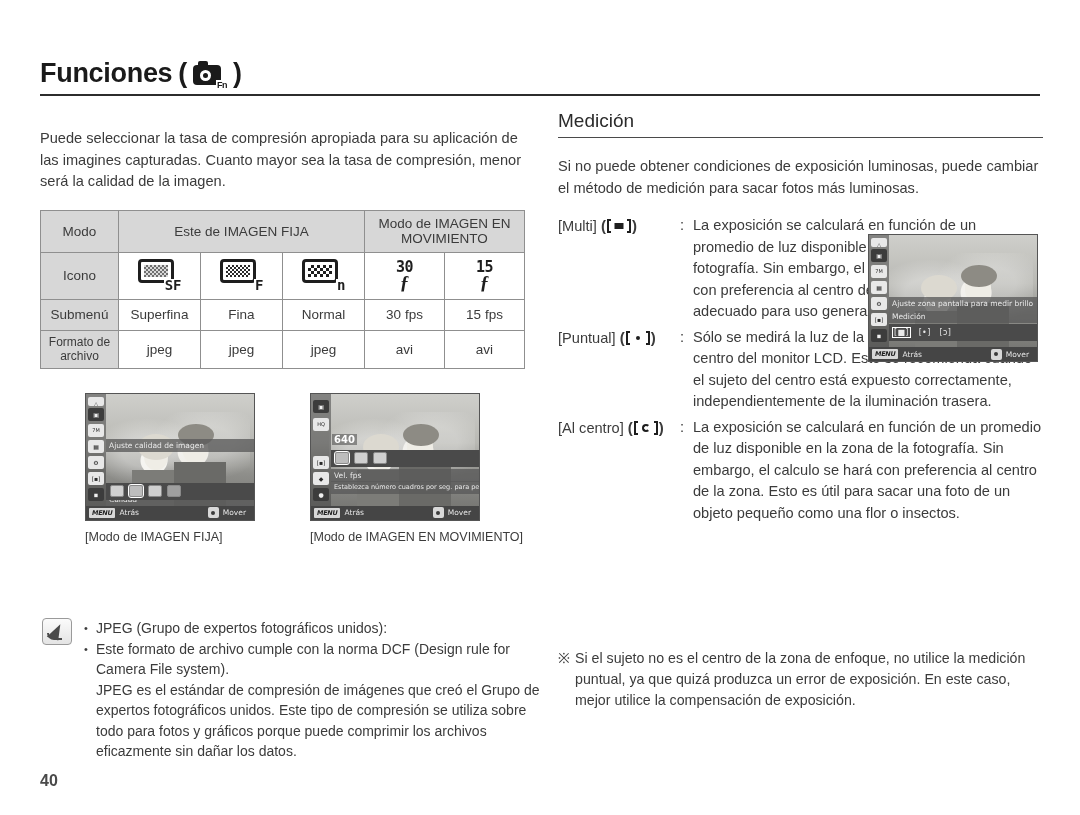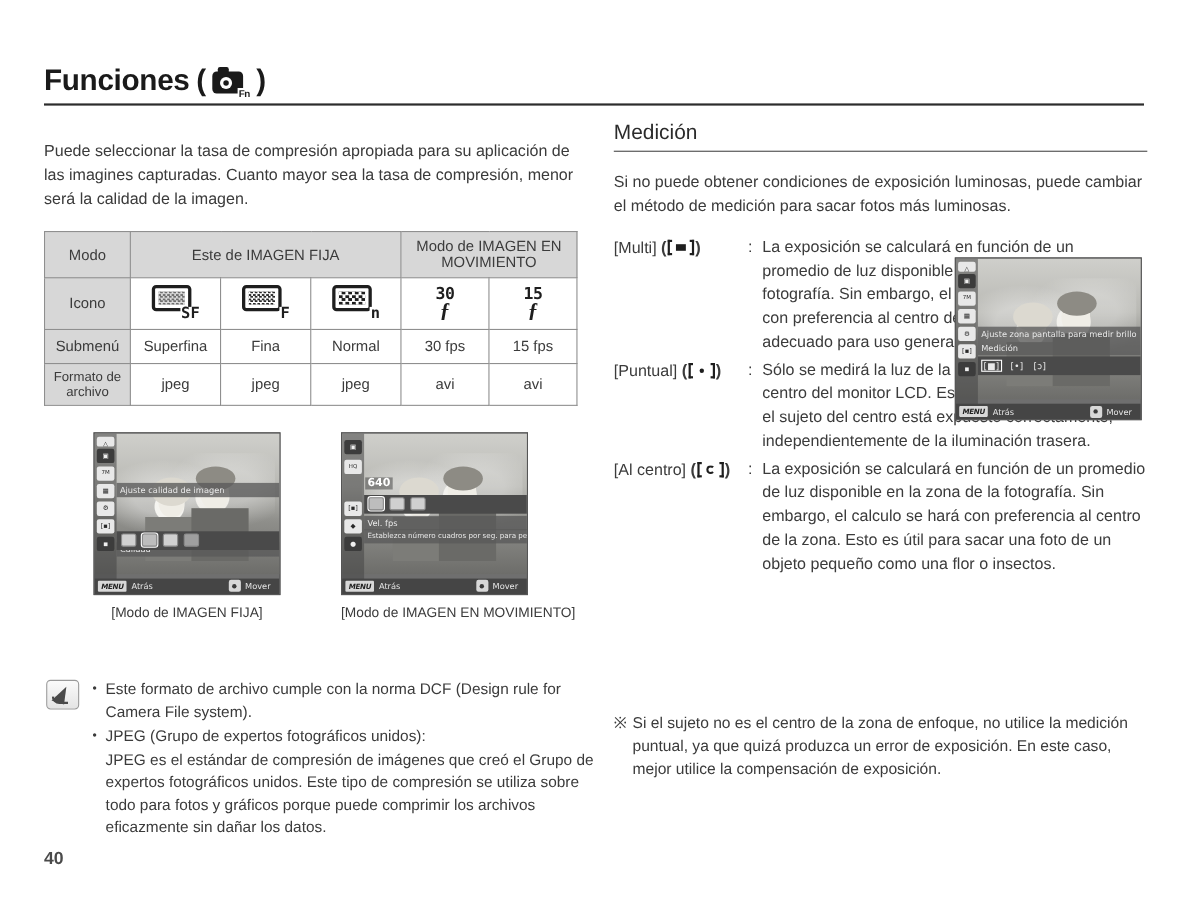--- a/index.html
+++ b/index.html
@@ -110,21 +110,21 @@
     font-size:15px; font-weight:bold; color:#1e1e1e;
     font-family:"DejaVu Sans Mono", monospace; letter-spacing:-0.5px;
   }
   .fpsicon .fmark {
     font-size:19px; font-weight:bold; font-style:italic; color:#1e1e1e;
     font-family:"Liberation Serif", serif; line-height:16px;
   }
 
   
   .lcd {
-    position:relative; width:170px; height:148px;
+    position:relative; width:170px; height:128px;
     background:#6f6f6f; overflow:hidden;
     border:1px solid #555;
   }
   .lcd .photo {
     position:absolute; left:0; top:0; width:170px; height:128px;
     background:
       radial-gradient(circle at 40% 52%, #f0efe9 0 13px, rgba(240,239,233,0) 14px),
       radial-gradient(circle at 63% 45%, #e9e7e0 0 15px, rgba(233,231,224,0) 16px),
       linear-gradient(180deg,#cfcfcb 0%,#b9b9b4 38%,#8f8f8b 62%,#6d6d6a 100%);
   }
@@ -190,21 +190,21 @@
     content:""; position:absolute; left:3.5px; top:3.5px;
     width:4px;height:4px;background:#3a3a3a;border-radius:50%;
   }
   .lcd .res640 {
     position:absolute; left:21px; font-size:10px; font-weight:bold;
     color:#fff; font-family:"DejaVu Sans", sans-serif;
     background:rgba(60,60,60,.5); padding:0 2px;
   }
 
   .lcd-caption {
-    text-align:center; font-size:12.5px; color:#3b3b3b; margin-top:9px;
+    font-size:12.5px; color:#3b3b3b; margin-top:9px;
   }
 
   
   .note-wrap { position:absolute; left:42px; top:616px; width:500px; display:flex; gap:10px; }
   .note-icon {
     width:30px; height:27px; flex:0 0 30px; margin-top:2px;
     border:1px solid #9a9a9a; border-radius:4px;
     background:linear-gradient(180deg,#fbfbfb,#e4e4e4);
     position:relative;
   }
@@ -440,22 +440,22 @@
 
   </div>
 </div>
 
 <div class="note-wrap">
   <div class="note-icon">
     <span class="pen"></span>
       <span class="tail"></span>
   </div>
   <div class="note-list">
+    <div class="bullet-line" style="margin-top:2px;">JPEG (Grupo de expertos fotográficos unidos):</div>
     <div class="bullet-line">Este formato de archivo cumple con la norma DCF (Design rule for Camera File system).</div>
-    <div class="bullet-line" style="margin-top:2px;">JPEG (Grupo de expertos fotográficos unidos):</div>
     <div class="cont">JPEG es el estándar de compresión de imágenes que creó el Grupo de expertos fotográficos unidos. Este tipo de compresión se utiliza sobre todo para fotos y gráficos porque puede comprimir los archivos eficazmente sin dañar los datos.</div>
   </div>
 </div>
 
 <div class="col-right">
   <div class="sec-title right">Medición</div>
   <div class="para">Si no puede obtener condiciones de exposición luminosas, puede cambiar el método de medición para sacar fotos más luminosas.</div>
 
   <div style="margin-top:16px;">
     <div class="met-row">

